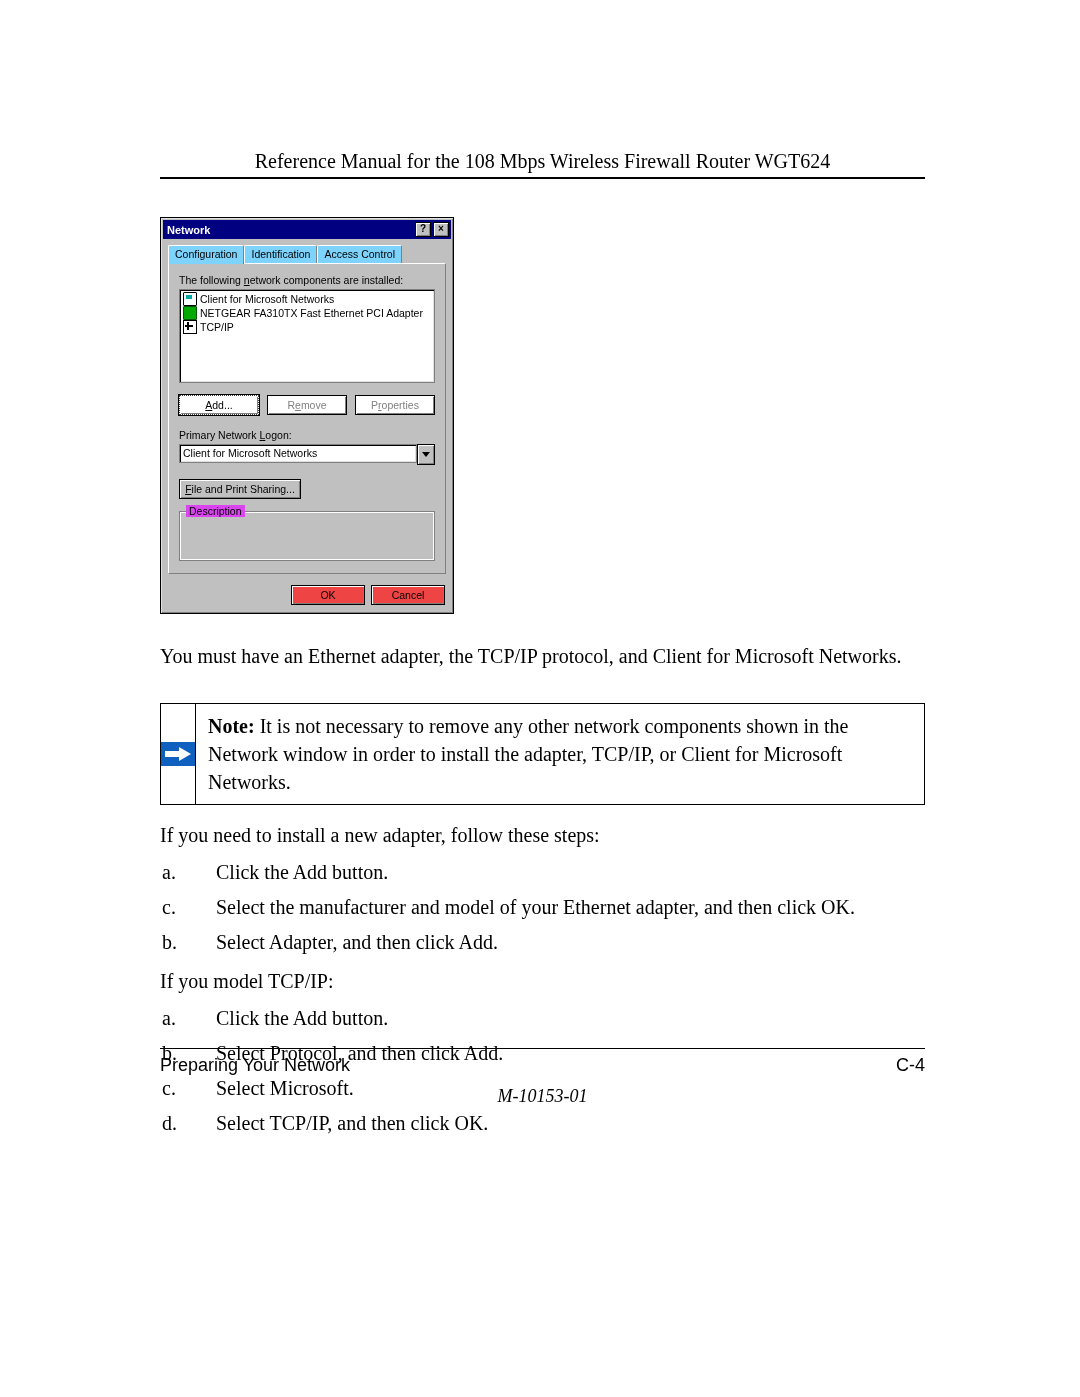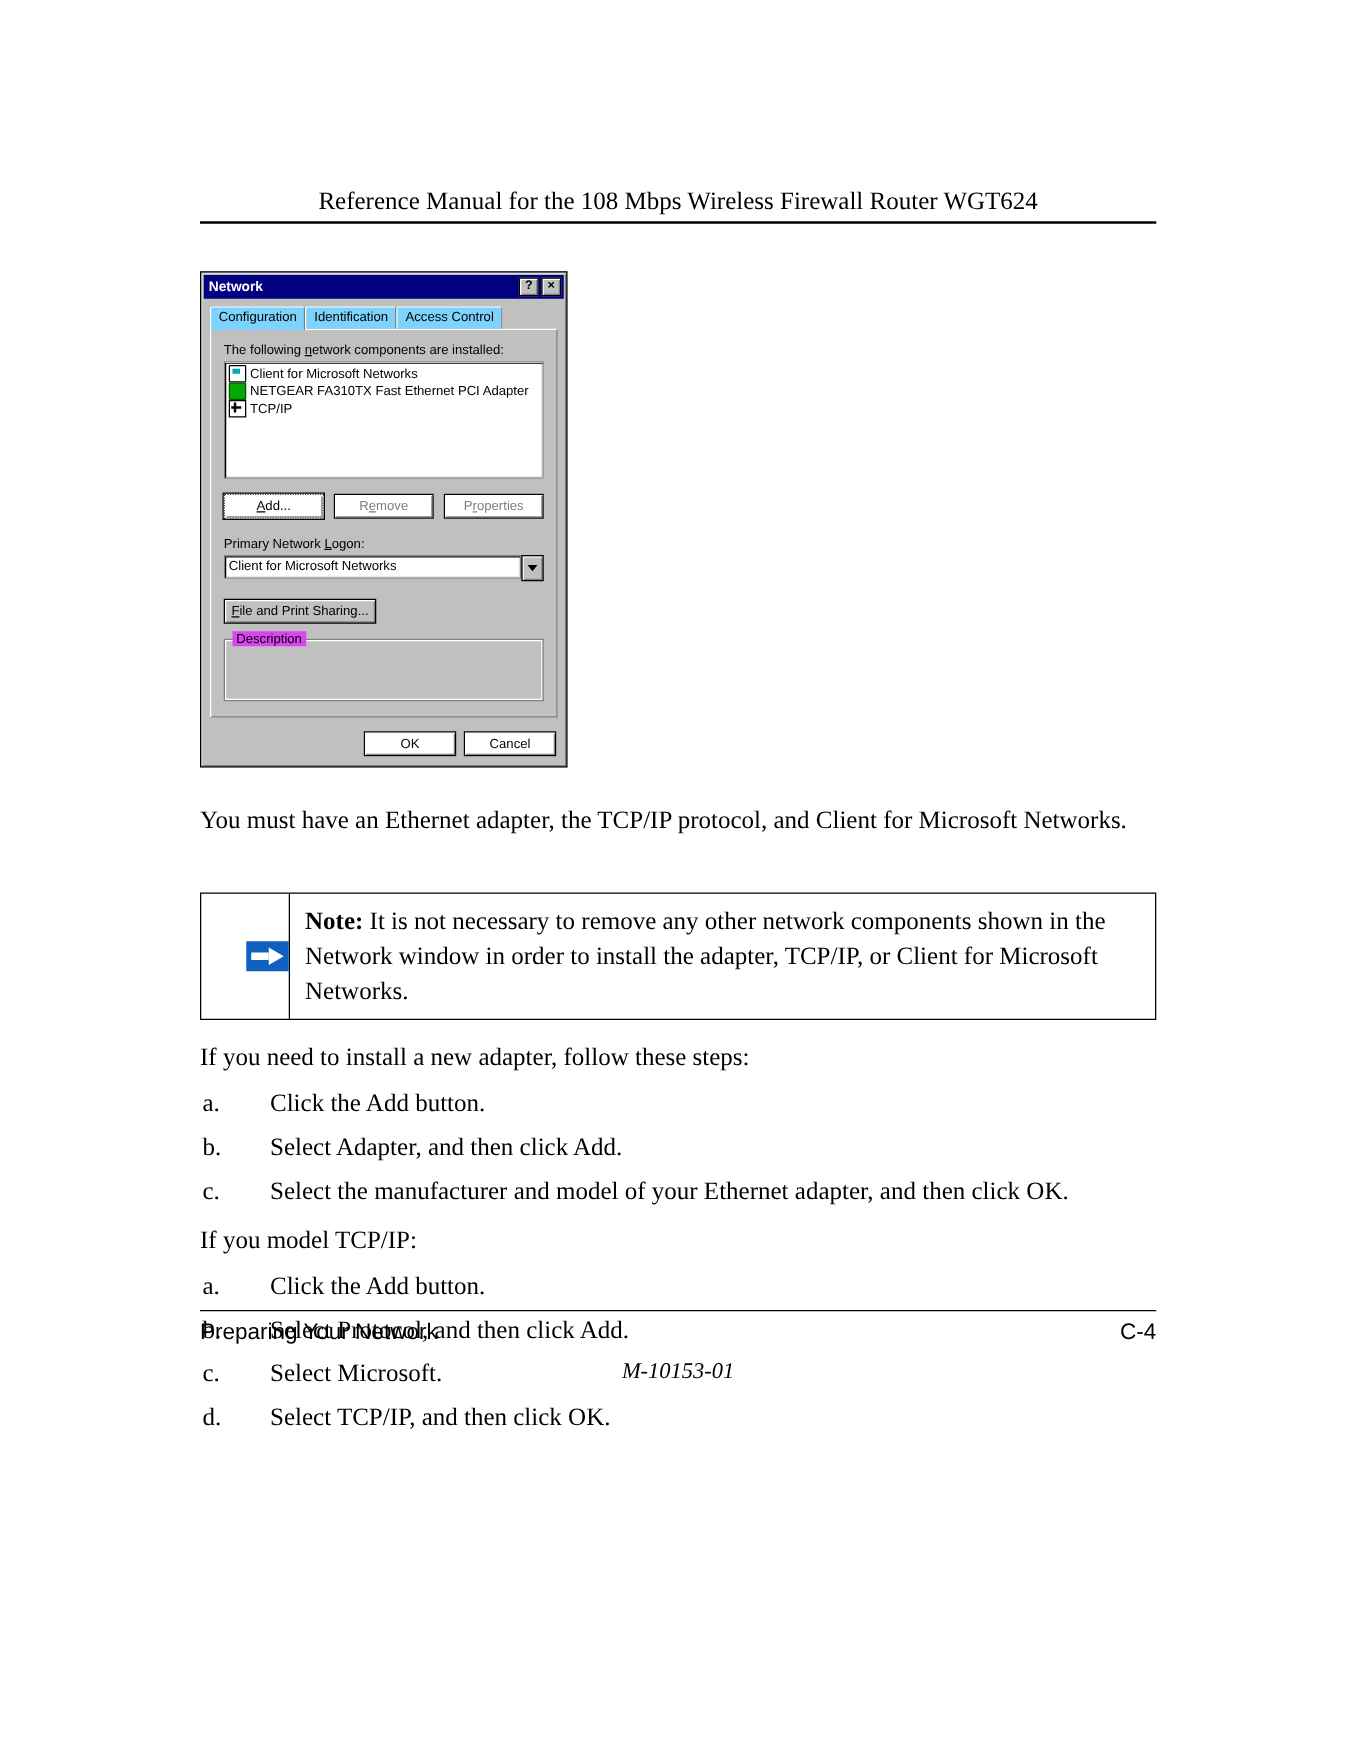--- a/index.html
+++ b/index.html
@@ -185,39 +185,38 @@
     font-size: 10.5px;
   }
   .dialog-btnrow {
     display: flex; justify-content: flex-end; gap: 6px;
     padding: 4px 8px 8px 0;
   }
   .dbtn {
     width: 72px;
     text-align: center;
     padding: 3px 0;
-    background: #ffffff;
+    background: #ef4444;
     border: 1px solid #000;
     box-shadow: inset 1px 1px 0 #fff, inset -1px -1px 0 #808080;
     font-size: 10.5px;
   }
 
   
   .body-text {
     font-size: 20px;
     line-height: 1.45;
   }
   .para { margin-top: 28px; }
 
   .note-box {
     border: 1px solid #000;
     display: flex;
     align-items: stretch;
-    margin-top: 43px;
-    padding-left: 36px;
+    margin-top: 32px;
   }
   .note-icon-cell {
     width: 45px;
     display: flex;
     align-items: center;
     justify-content: center;
     border-right: 1px solid #000;
   }
   .note-arrow {
     width: 34px; height: 24px;
@@ -353,22 +352,22 @@
         </div>
       </div>
       <div class="note-text-cell">
         <span class="bold">Note: </span><span>It is not necessary to remove any other network components shown in the Network window in order to install the adapter, TCP/IP, or Client for Microsoft Networks.</span>
       </div>
     </div>
 
     <div class="para" style="margin-top:16px">If you need to install a new adapter, follow these steps:</div>
     <ul class="list">
       <li><span class="marker">a.</span><span>Click the Add button.</span></li>
+      <li><span class="marker">c.</span><span>Select the manufacturer and model of your Ethernet adapter, and then click OK.</span></li>
       <li><span class="marker">b.</span><span>Select Adapter, and then click Add.</span></li>
-      <li><span class="marker">c.</span><span>Select the manufacturer and model of your Ethernet adapter, and then click OK.</span></li>
     </ul>
 
     <div class="para" style="margin-top:10px">If you model TCP/IP:</div>
     <ul class="list">
       <li><span class="marker">a.</span><span>Click the Add button.</span></li>
       <li><span class="marker">b.</span><span>Select Protocol, and then click Add.</span></li>
       <li><span class="marker">c.</span><span>Select Microsoft.</span></li>
       <li><span class="marker">d.</span><span>Select TCP/IP, and then click OK.</span></li>
     </ul>
   </div>

